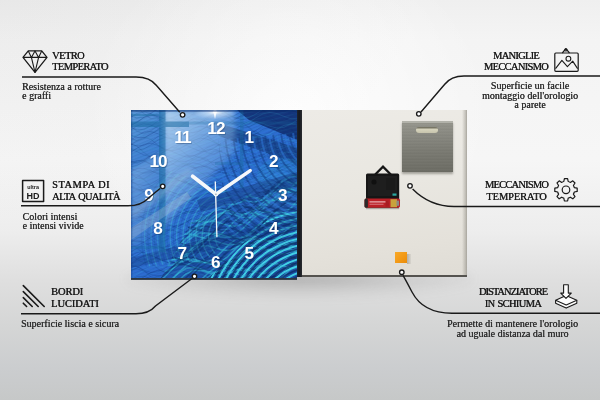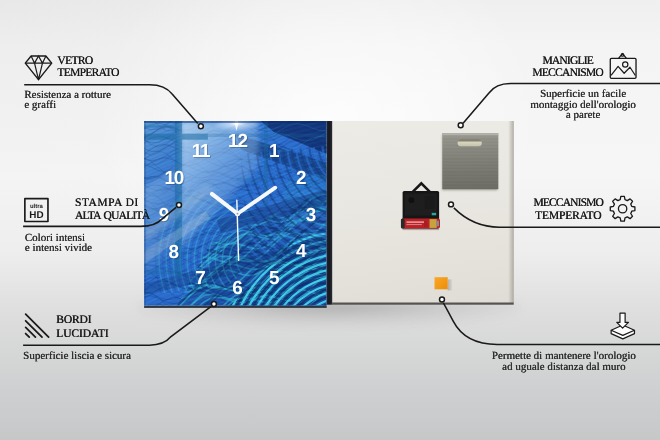--- a/index.html
+++ b/index.html
@@ -468,30 +468,31 @@
 <path d="M555.6,300.3 L555.6,303.3 L566.2,308.1 L576.8,303.3 L576.8,300.3"></path>
 <path d="M555.6,300.2 L566.1,295.5 L576.8,300.2 L566.2,304.9 Z"></path>
 <path d="M563.6,284.7 L568.3,284.7 L568.3,293.1 L571.3,293.1 L566,298.3 L560.7,293.1 L563.6,293.1 Z"></path>
 </g>
 </svg>
 
 <div class="t" style="left:52px;top:49.6px"><span style="letter-spacing:-0.6px">VETRO</span><span style="letter-spacing:-0.65px">TEMPERATO</span></div>
 <div class="s" style="left:22px;top:81.8px">Resistenza a rotture
 e graffi</div>
 
-<div class="t" style="left:68px;top:179px"><span style="letter-spacing:0.45px">STAMPA DI</span><span style="letter-spacing:-0.7px;word-spacing:1.2px">ALTA QUALITÀ</span></div>
+<div class="t" style="left:52px;top:179px"><span style="letter-spacing:0.45px">STAMPA DI</span><span style="letter-spacing:-0.7px;word-spacing:1.2px">ALTA QUALITÀ</span></div>
 <div class="s" style="left:22.5px;top:211.6px">Colori intensi
 e intensi vivide</div>
 
 <div class="t" style="left:51px;top:286px"><span style="letter-spacing:-0.15px">BORDI</span><span style="letter-spacing:-0.1px">LUCIDATI</span></div>
 <div class="s" style="left:21px;top:319.3px">Superficie liscia e sicura</div>
 
 <div class="t r" style="right:52px;top:49.6px"><span style="letter-spacing:-0.75px">MANIGLIE</span><span style="letter-spacing:-0.7px">MECCANISMO</span></div>
 <div class="s r" style="right:22px;top:81.1px">Superficie un facile
 montaggio dell'orologio
 a parete</div>
 
 <div class="t r" style="right:52px;top:179px"><span style="letter-spacing:-0.8px">MECCANISMO</span><span style="letter-spacing:-0.15px">TEMPERATO</span></div>
 
+<div class="t r" style="right:53px;top:286px"><span style="letter-spacing:-1px">DISTANZIATORE</span><span style="letter-spacing:-0.65px;word-spacing:0.9px">IN SCHIUMA</span></div>
 <div class="s r" style="right:22px;top:319.2px">Permette di mantenere l'orologio
 ad uguale distanza dal muro</div>
 
 </div>
 
 </body></html>

